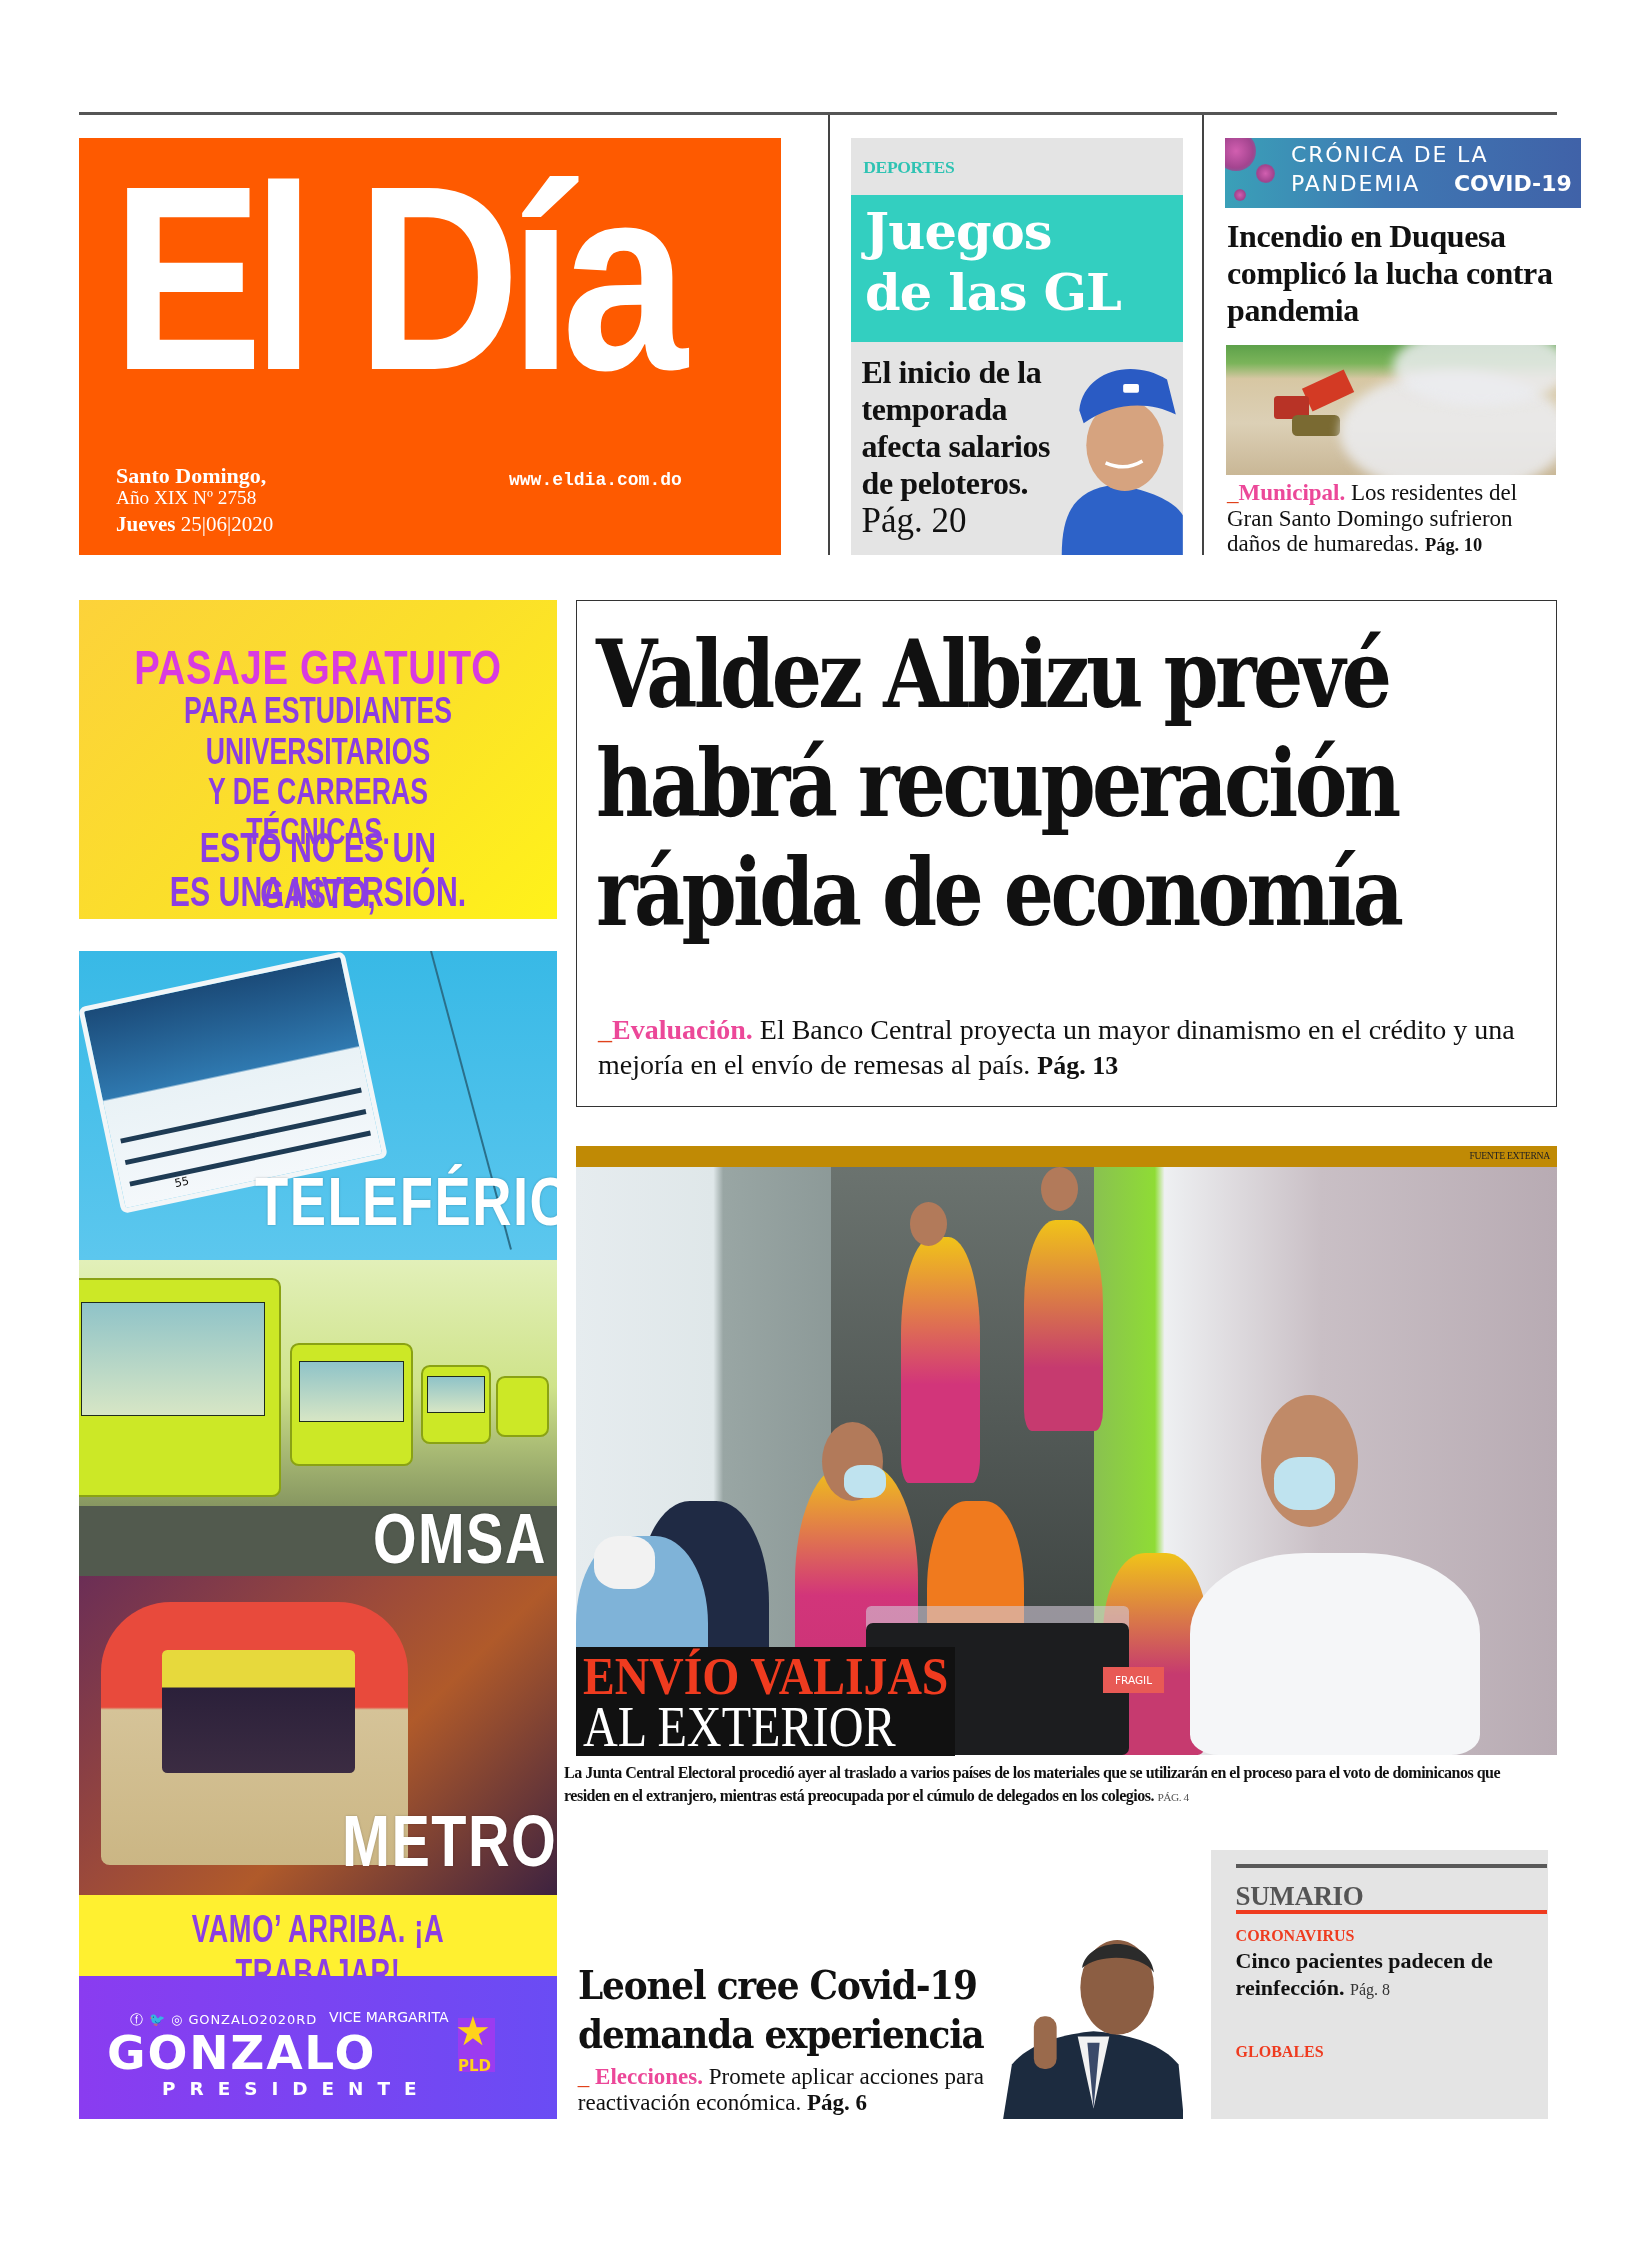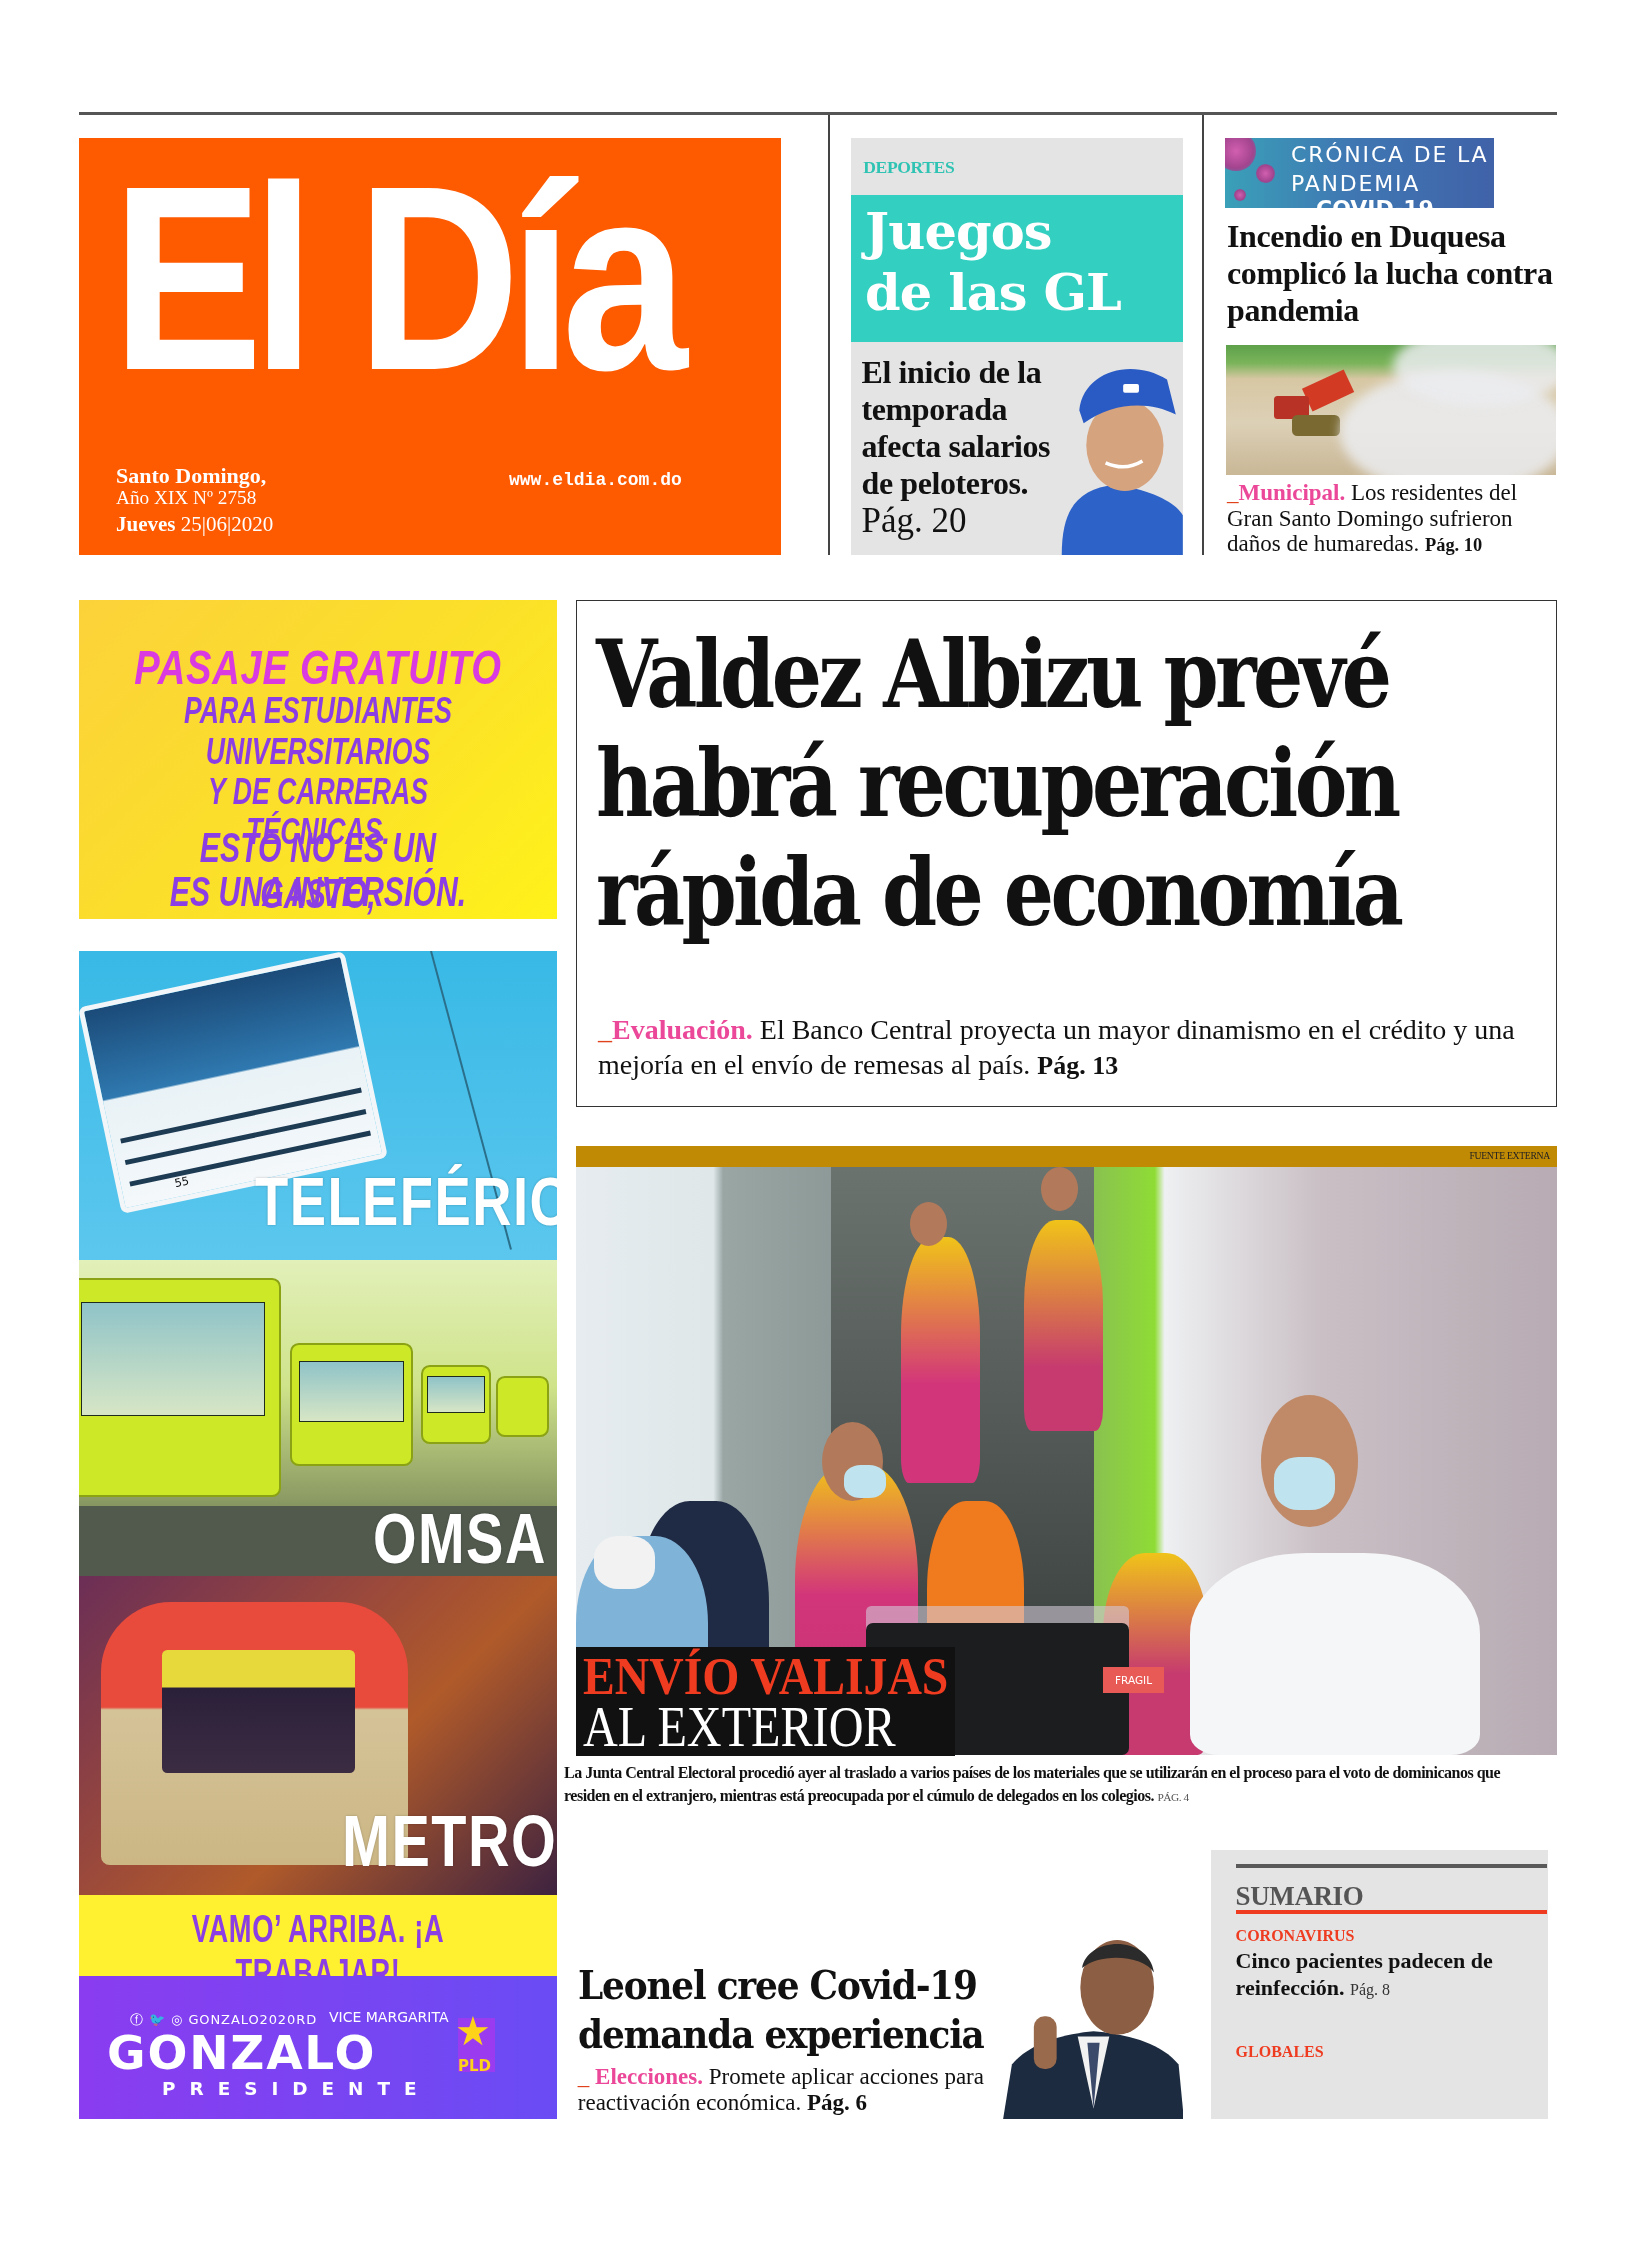--- a/index.html
+++ b/index.html
@@ -24,37 +24,37 @@
   
   .dep { left: 851px; top: 138px; width: 332px; height: 417px; background: #e4e4e4; overflow: hidden; }
   .dep-kicker { left: 12.3px; top: 19.3px; color: #2fc3b3; font-family: "Liberation Serif", serif; font-weight: bold; font-size: 17.6px; letter-spacing: -0.4px; }
   .dep-band { left: 0; top: 57px; width: 332px; height: 147px; background: #33cfc0; }
   .dep-title { left: 14px; top: 63px; color: #fff; font-family: "DejaVu Serif", serif; font-weight: bold; font-size: 51px; line-height: 61px; letter-spacing: -0.9px; }
   .dep-story { left: 10.5px; top: 216px; width: 202px; font-family: "Liberation Serif", serif; font-weight: bold; font-size: 32px; line-height: 37px; letter-spacing: -0.4px; }
   .dep-page { left: 10.5px; top: 363px; font-family: "Liberation Serif", serif; font-size: 35px; }
   .player { left: 193px; top: 202px; width: 139px; height: 215px; }
 
   
-  .cov-banner { left: 1225px; top: 138px; width: 269px; height: 70px; background: linear-gradient(90deg,#3aa0b8 0%,#3f78b3 45%,#4062a8 100%); overflow: hidden; text-decoration: underline; }
+  .cov-banner { left: 1225px; top: 138px; width: 356px; height: 70px; background: linear-gradient(90deg,#3aa0b8 0%,#3f78b3 45%,#4062a8 100%); overflow: hidden; text-decoration: underline; }
   .cov-line1 { left: 66px; top: 3.5px; color: #fff; font-family: "DejaVu Sans", sans-serif; font-size: 22px; letter-spacing: 1.8px; }
   .cov-line2 { left: 66px; top: 33px; color: #fff; font-family: "DejaVu Sans", sans-serif; font-size: 22px; letter-spacing: 1.8px; }
   .cov-line2 b { letter-spacing: 0; margin-left: 25px; }
   .virus { border-radius: 50%; background: radial-gradient(circle,#d25fb0 0%,#a3448f 60%,rgba(120,40,110,0.2) 100%); }
   .cov-head { left: 1227px; top: 218px; width: 330px; font-family: "Liberation Serif", serif; font-weight: bold; font-size: 32px; line-height: 37px; letter-spacing: -0.4px; }
   .cov-photo { left: 1226px; top: 345px; width: 330px; height: 130px; overflow: hidden;
                background: linear-gradient(180deg,#5da14a 0%,#7bb45a 14%,#d7c7a3 26%,#dcd0b6 60%,#c9b796 100%); }
   .smoke { border-radius: 50%; background: rgba(235,236,240,0.85); filter: blur(5.3px); }
   .cov-text { left: 1227px; top: 480px; width: 334px; font-family: "Liberation Serif", serif; font-size: 23px; line-height: 25.5px; }
   .kick-dash { color: #e0421b; }
   .kick { color: #ec4899; font-weight: bold; }
   .pg { font-weight: bold; font-size: 18.4px; }
 
   
   .ad { left: 79px; top: 600px; width: 478px; height: 1519px; overflow: hidden; }
-  .ad-top { left: 0; top: 0; width: 478px; height: 319px; background: linear-gradient(135deg,#fcd23a 0%,#fbdf2a 50%,#fff21a 100%); font-style: italic; }
+  .ad-top { left: 0; top: 0; width: 478px; height: 319px; background: linear-gradient(135deg,#fcd23a 0%,#fbdf2a 50%,#fff21a 100%); }
   .ad-h1 { left: 0; top: 39px; width: 478px; text-align: center; color: #d93be0; font-family: "Liberation Sans", sans-serif; font-weight: bold; font-size: 49px; transform: scaleX(0.78); letter-spacing: 0.9px; }
   .ad-sub { left: 0; width: 478px; text-align: center; color: #8b3ee3; font-family: "Liberation Sans", sans-serif; font-weight: bold; font-size: 37px; line-height: 40px; transform: scaleX(0.72); }
   .ad-slogan { left: 0; width: 478px; text-align: center; color: #8b3ee3; font-family: "Liberation Sans", sans-serif; font-weight: bold; font-size: 42px; line-height: 46px; transform: scaleX(0.72); }
   .tele { left: 0; top: 351px; width: 478px; height: 309px; background: linear-gradient(180deg,#38b9e6 0%,#5cc7ee 100%); overflow: hidden; }
   .cabin { left: 17.6px; top: 26px; width: 272px; height: 211px; background: linear-gradient(180deg,#1b4b79 0%,#2f79b0 45%,#e9f2f6 46%,#f4f8fb 100%); transform: rotate(-12deg); border: 5.3px solid #f2f6f8; border-radius: 7px; }
   .cabin-stripe { height: 5.3px; background: #1e3b54; left: 8.8px; width: 246px; }
   .cable { left: 351px; top: 0; width: 1.8px; height: 309px; background: #2b6f8a; transform: rotate(-15deg); transform-origin: top; }
   .ad-label { color: #fff; font-family: "Liberation Sans", sans-serif; font-weight: bold; letter-spacing: 1.8px; transform: scaleX(0.8); transform-origin: left; text-shadow: 0 0 2.6px rgba(0,0,0,0.25); }
   .omsa { left: 0; top: 660px; width: 478px; height: 316px; background: linear-gradient(180deg,#e2f0b9 0%,#cfe38a 40%,#5d6a49 100%); overflow: hidden; }
   .bus { background: #cce826; border: 2.6px solid #8aa214; border-radius: 8.8px; }

